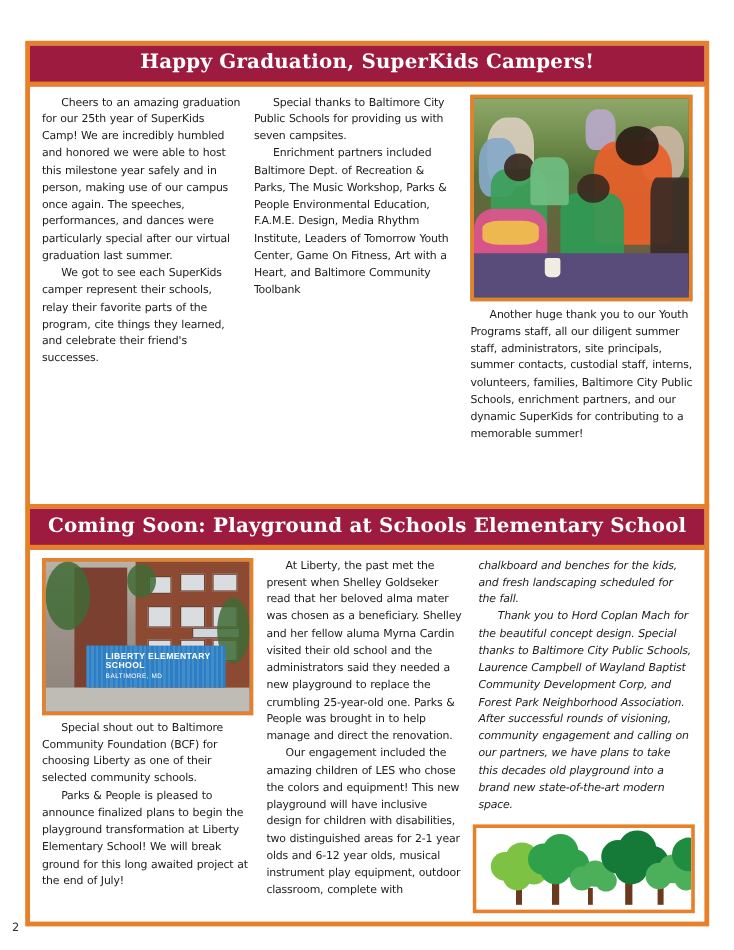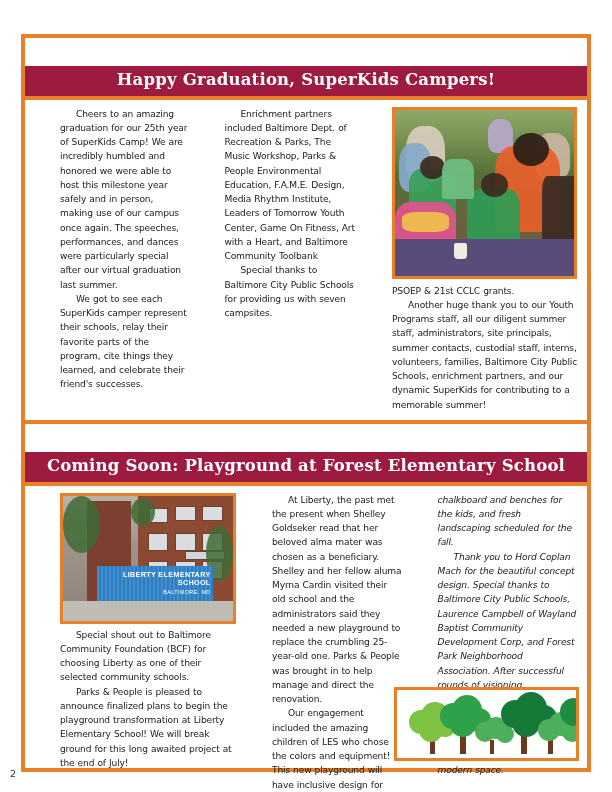--- a/index.html
+++ b/index.html
@@ -43,39 +43,37 @@
     font-family: "DejaVu Serif", serif;
     font-weight: bold;
     font-size: 16.5px;
     letter-spacing: 0.2px;
     text-align: center;
     padding: 6px 0 7px 0;
     line-height: 1;
     box-sizing: border-box;
     border-bottom: 4px solid #e8802a;
     user-select: none;
-    margin-top: 28px;
   }
 
   .body-area {
     position: relative;
     padding: 0;
     box-sizing: border-box;
   }
 
   
   .cols {
     display: flex;
     box-sizing: border-box;
     padding: 7px 10px 6px 10px;
     gap: 11px;
   }
   .col {
     box-sizing: border-box;
-    margin-left: 25px;
   }
   .col p {
     margin: 0;
     font-family: "DejaVu Sans", sans-serif;
     font-size: 9.1px;
     line-height: 14.25px;
     color: #1a1a1a;
     text-indent: 16px;
     letter-spacing: -0.15px;
     word-spacing: 0.4px;
@@ -160,22 +158,22 @@
     background:#bfbcb5;
   }
   #school-photo .banner {
     position: absolute;
     left: 20%;
     bottom: 16%;
     width: 68%;
     background: #2c7fc4;
     background-image: repeating-linear-gradient(90deg, rgba(255,255,255,.10) 0 2px, rgba(0,0,0,0) 2px 4px);
     color: #ffffff;
-    text-align: right;
-    padding: 5px 2px 5px 4px;
+    text-align: left;
+    padding: 5px 2px 5px 16px;
     box-sizing: border-box;
   }
   #school-photo .banner .l1 {
     font-family:"Liberation Sans", sans-serif;
     font-weight: bold;
     font-size: 7.2px;
     letter-spacing: 0.35px;
     display:block;
     line-height: 1.15;
   }
@@ -223,22 +221,22 @@
 
   <div class="body-area">
     <div class="cols">
 
       <div class="col col-1">
         <p>Cheers to an amazing graduation for our 25th year of SuperKids Camp! We are incredibly humbled and honored we were able to host this milestone year safely and in person, making use of our campus once again. The speeches, performances, and dances were particularly special after our virtual graduation last summer.</p>
         <p>We got to see each SuperKids camper represent their schools, relay their favorite parts of the program, cite things they learned, and celebrate their friend's successes.</p>
       </div>
 
       <div class="col col-2">
+        <p>Special thanks to Baltimore City Public Schools for providing us with seven campsites.</p>
         <p>Enrichment partners included Baltimore Dept. of Recreation &amp; Parks, The Music Workshop, Parks &amp; People Environmental Education, F.A.M.E. Design, Media Rhythm Institute, Leaders of Tomorrow Youth Center, Game On Fitness, Art with a Heart, and Baltimore Community Toolbank</p>
-        <p>Special thanks to Baltimore City Public Schools for providing us with seven campsites.</p>
       </div>
 
       <div class="col col-3 col-stack">
 
         <div class="photo" id="camp-photo">
           <div class="sky"></div>
           <div class="ground"></div>
 
           <div class="blurfig" style="left:6%;top:10%;width:22%;height:34%;background:#d9cdbd;"></div>
           <div class="blurfig" style="left:2%;top:20%;width:18%;height:30%;background:#86a9c9;"></div>
@@ -255,31 +253,30 @@
           <div class="blurfig" style="left:26%;top:30%;width:18%;height:24%;background:#6fbf82;border-radius:30% 30% 8% 8%;"></div>
 
           <div class="blurfig" style="left:0%;top:56%;width:34%;height:40%;background:#e0548f;border-radius:26% 26% 4% 4%;"></div>
           <div class="blurfig" style="left:4%;top:62%;width:26%;height:12%;background:#f0c14b;border-radius:30%;"></div>
 
           <div class="blurfig" style="left:82%;top:40%;width:20%;height:56%;background:#3a2c26;border-radius:16% 16% 4% 4%;"></div>
           <div class="table"></div>
           <div class="cup"></div>
         </div>
 
-        <p class="noindent">PSOEP &amp; 21st CCLC grants.</p>
         <p>Another huge thank you to our Youth Programs staff, all our diligent summer staff, administrators, site principals, summer contacts, custodial staff, interns, volunteers, families, Baltimore City Public Schools, enrichment partners, and our dynamic SuperKids for contributing to a memorable summer!</p>
       </div>
 
     </div>
   </div>
 </div>
 
 <div class="section" id="section-playground">
 
-  <div class="section-header">Coming Soon: Playground at Forest Elementary School</div>
+  <div class="section-header">Coming Soon: Playground at Schools Elementary School</div>
 
   <div class="body-area">
     <div class="cols">
 
       <div class="col col-1 col-stack">
 
         <div class="photo" id="school-photo">
           <div class="skyband"></div>
           <div class="brick"></div>
           <div class="brick2"></div>

